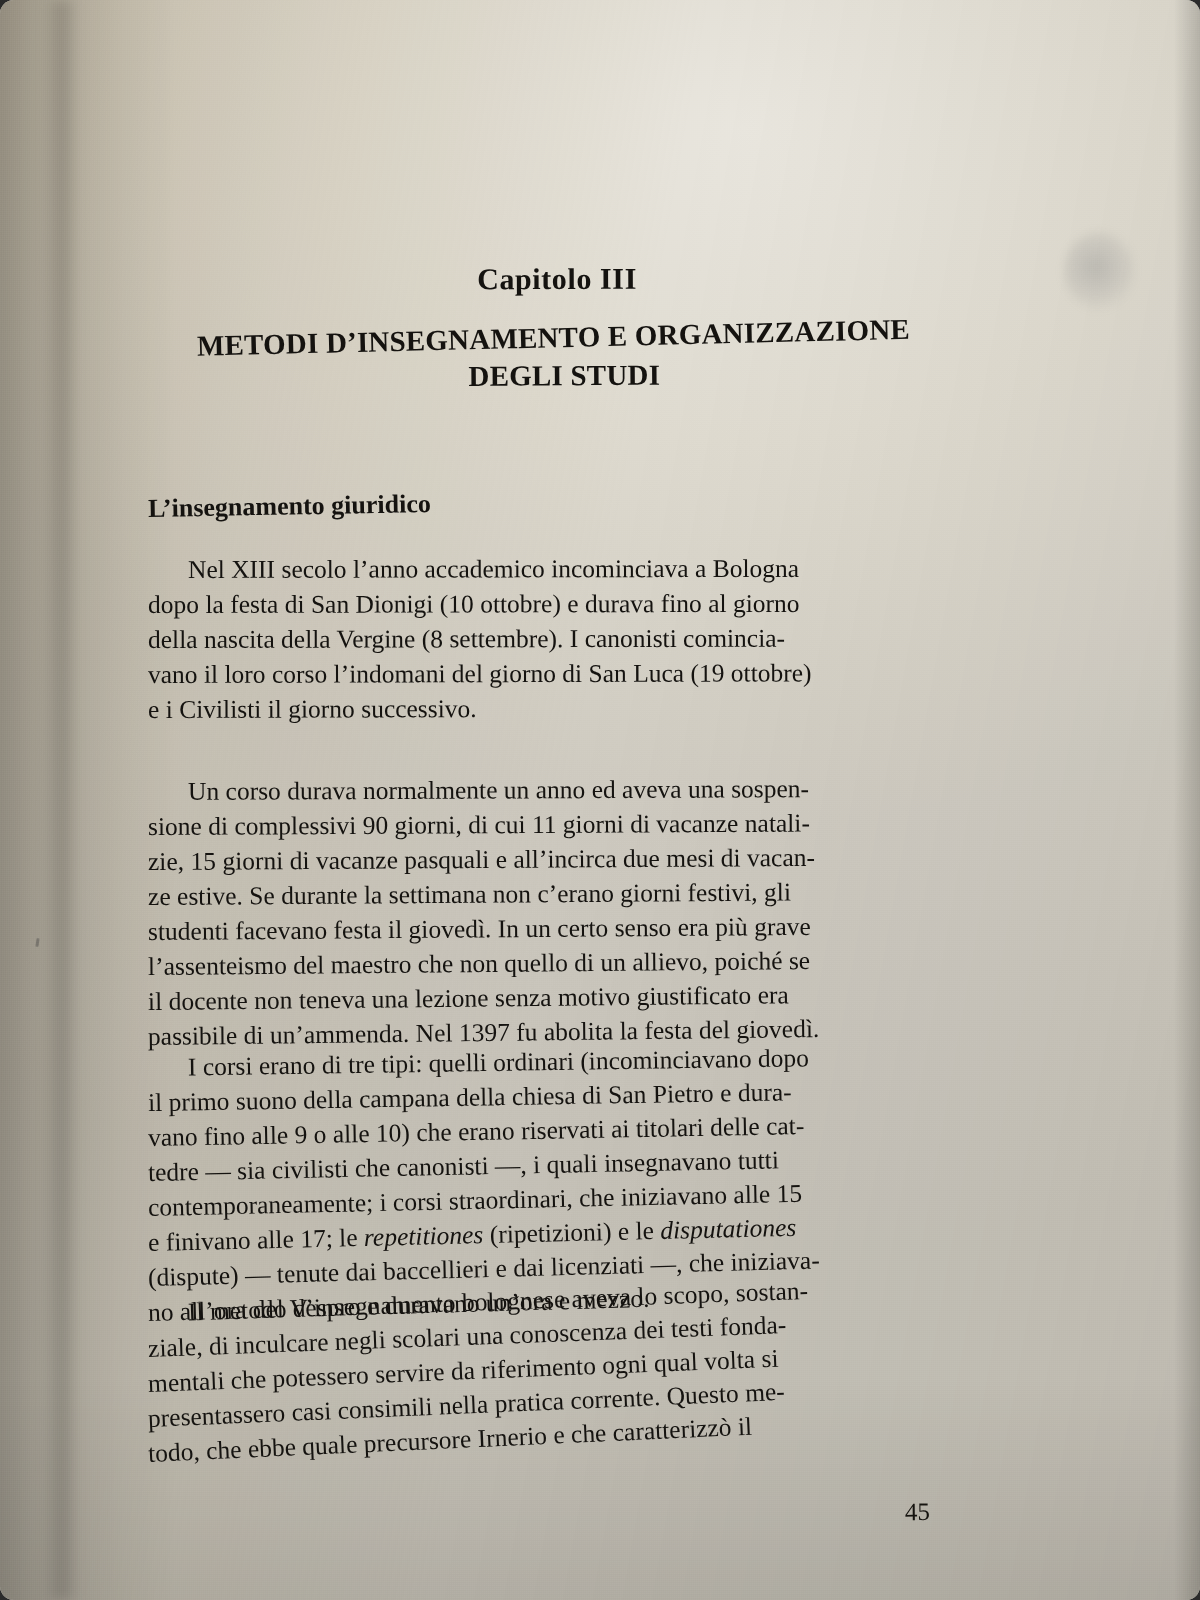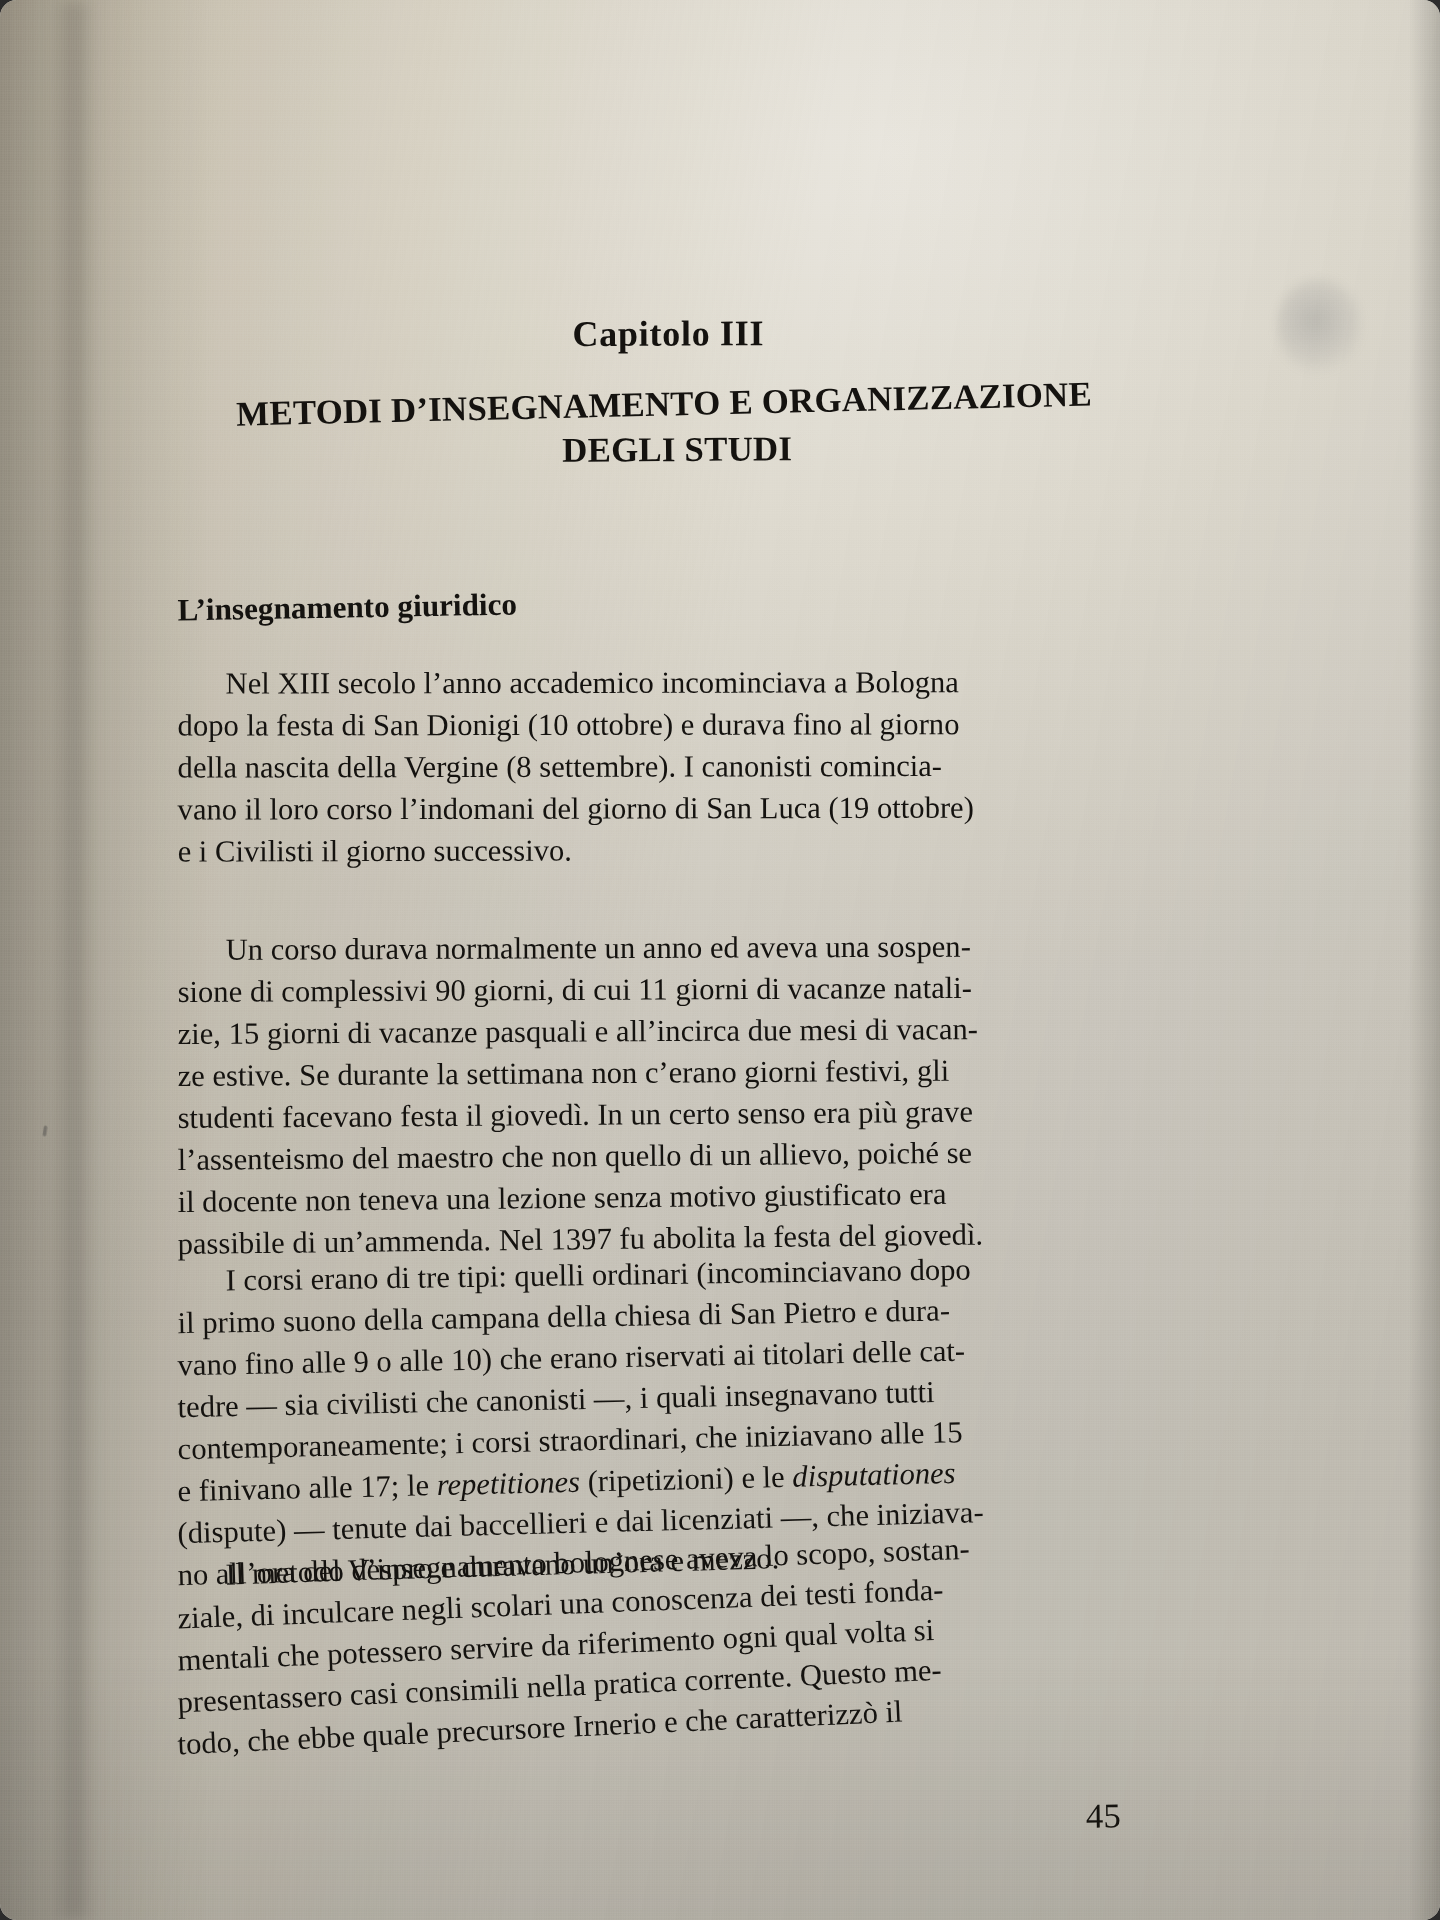--- a/index.html
+++ b/index.html
@@ -161,21 +161,21 @@
     white-space: pre;
     transform-origin: left center;
   }
   .indent { padding-left: 40px; }
   em { font-style: italic; }
 
   .folio {
     position: absolute;
     left: 905px;
     top: 1498px;
-    font-size: 29px;
+    font-size: 25px;
     color: #15130f;
     transform: rotate(-0.6deg);
   }
 </style>
 </head>
 <body>
 
 <div id="page">
 
   <div class="paper-base"></div>

